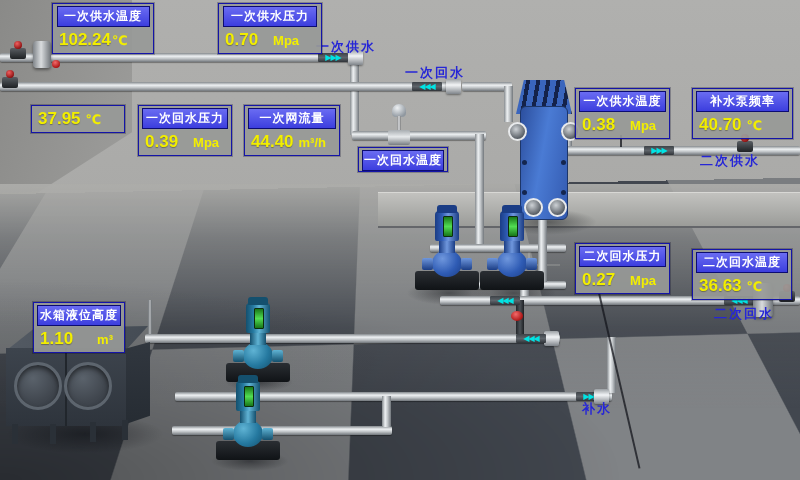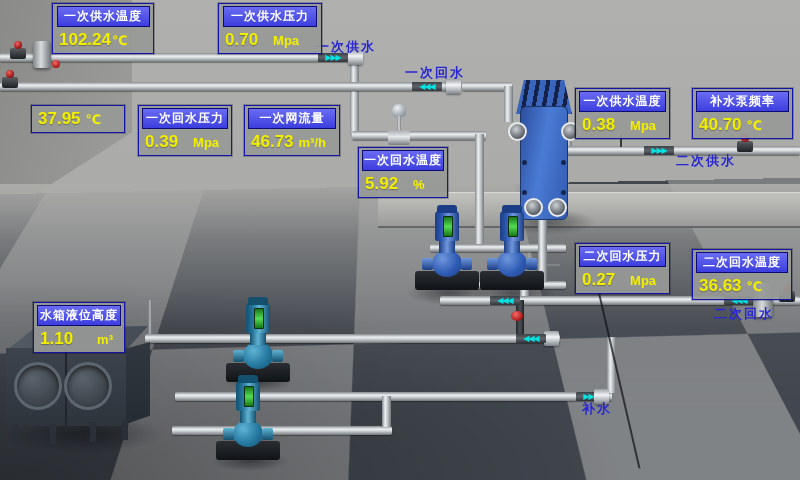--- a/index.html
+++ b/index.html
@@ -262,21 +262,21 @@
     <div class="t-hole" style="left:12px;top:36px;"></div>
     <div class="t-hole" style="left:62px;top:36px;"></div>
     <div class="t-leg" style="left:10px;top:98px;"></div>
     <div class="t-leg" style="left:48px;top:98px;"></div>
     <div class="t-leg" style="left:88px;top:96px;"></div>
     <div class="t-leg" style="left:120px;top:94px;"></div>
   </div>
 
   <div class="plabel" style="left:316px;top:38px;">一次供水</div>
   <div class="plabel" style="left:405px;top:64px;">一次回水</div>
-  <div class="plabel" style="left:676px;top:152px;">二次供水</div>
+  <div class="plabel" style="left:700px;top:152px;">二次供水</div>
   <div class="plabel" style="left:714px;top:305px;">二次回水</div>
   <div class="plabel" style="left:582px;top:400px;">补水</div>
 
   <div class="dbox" style="left:52px;top:3px;width:100px;">
     <div class="dbox-h">一次供水温度</div>
     <div class="dbox-v">
         <span class="val">102.24</span>
         <span class="unit g0">℃</span>
       </div>
   </div>
@@ -296,30 +296,26 @@
   <div class="dbox" style="left:138px;top:105px;width:92px;">
     <div class="dbox-h">一次回水压力</div>
     <div class="dbox-v">
         <span class="val">0.39</span>
         <span class="unit g2">Mpa</span>
       </div>
   </div>
   <div class="dbox" style="left:244px;top:105px;width:94px;">
     <div class="dbox-h">一次网流量</div>
     <div class="dbox-v">
-        <span class="val">46.73</span>
+        <span class="val">44.40</span>
         <span class="unit g1">m³/h</span>
       </div>
   </div>
   <div class="dbox" style="left:358px;top:147px;width:88px;">
     <div class="dbox-h">一次回水温度</div>
-    <div class="dbox-v">
-        <span class="val">5.92</span>
-        <span class="unit g2">%</span>
-      </div>
   </div>
   <div class="dbox" style="left:575px;top:88px;width:93px;">
     <div class="dbox-h">一次供水温度</div>
     <div class="dbox-v">
         <span class="val">0.38</span>
         <span class="unit g2">Mpa</span>
       </div>
   </div>
   <div class="dbox" style="left:692px;top:88px;width:99px;">
     <div class="dbox-h">补水泵频率</div>

